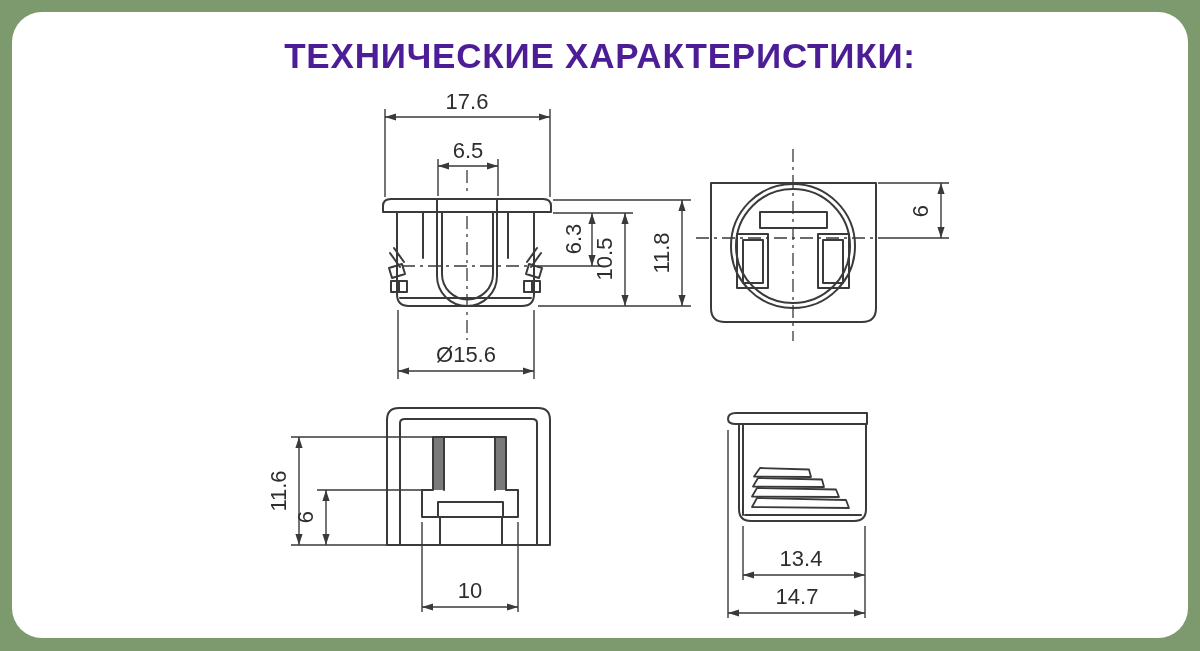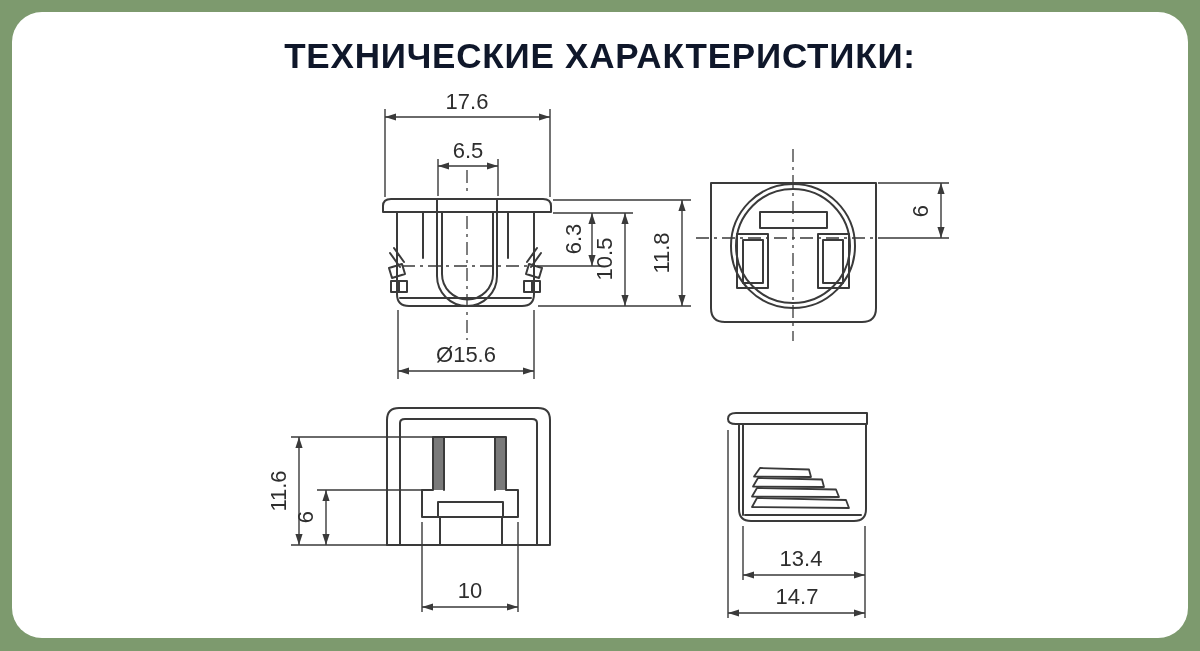--- a/index.html
+++ b/index.html
@@ -17,21 +17,21 @@
     border-radius:30px;
   }
   .title{
     position:absolute;
     left:0;right:0;
     top:36px;
     text-align:center;
     font-size:35px;
     font-weight:700;
     letter-spacing:0.8px;
-    color:#0f172a;
+    color:#4c1d95;
     white-space:nowrap;
   }
   svg{position:absolute;left:0;top:0;}
   svg .ln{fill:none;stroke:#3a3a3a;stroke-width:2;stroke-linecap:round;stroke-linejoin:round;}
   svg .thin{fill:none;stroke:#3a3a3a;stroke-width:1.4;stroke-linecap:butt;}
   svg .cl{fill:none;stroke:#3a3a3a;stroke-width:1.3;stroke-dasharray:13 5 3 5;}
   svg .arr{fill:#3a3a3a;stroke:none;}
   svg .gry{fill:#7a7a7a;stroke:none;}
   svg .wht{fill:#ffffff;stroke:#3a3a3a;stroke-width:1.8;stroke-linejoin:round;}
   svg text{

